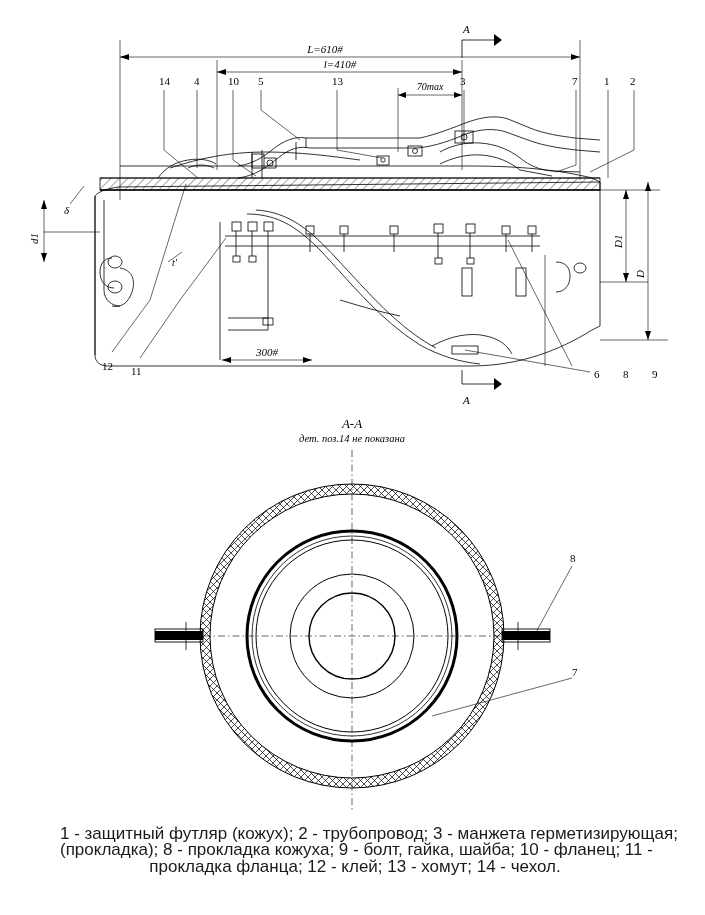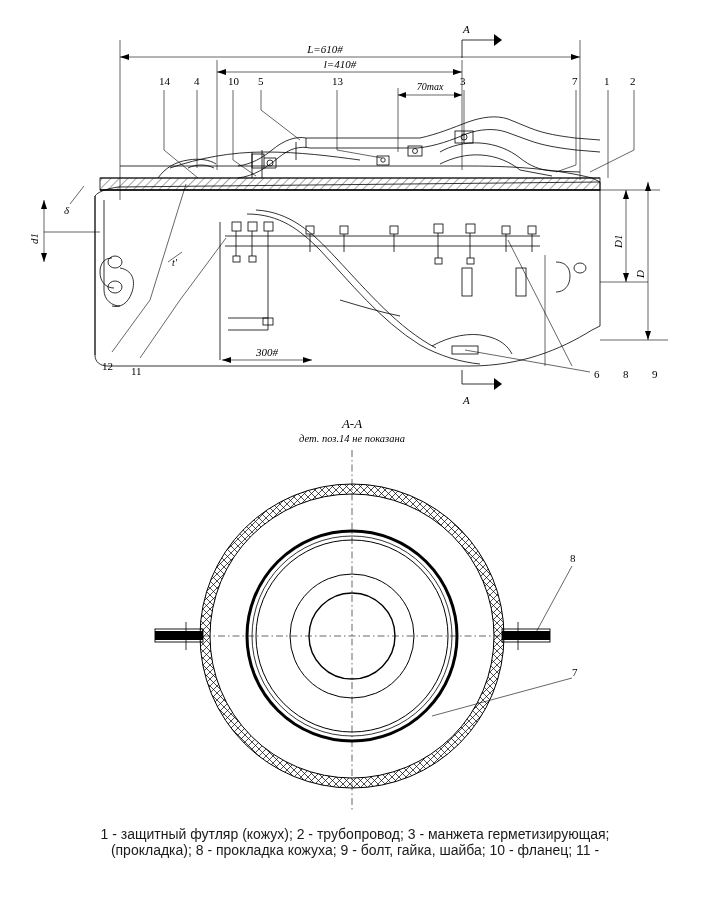--- a/index.html
+++ b/index.html
@@ -27,21 +27,21 @@
     width: 705px;
     height: 915px;
   }
   .legend {
     position: absolute;
     left: 60px;
     top: 826px;
     width: 590px;
     text-align: center;
     font-family: "Liberation Sans", sans-serif;
-    font-size: 14px;
+    font-size: 17px;
     line-height: 16.4px;
     color: #1a1a1a;
   }
   .legend div {
     white-space: nowrap;
   }
   .lbl {
     font-family: "Liberation Serif", serif;
     font-size: 11px;
     fill: #000000;
@@ -391,15 +391,16 @@
       <line class="ln-thin" x1="534" y1="636" x2="572" y2="566"></line>
       <text class="lbl" x="570" y="562">8</text>
       <line class="ln-thin" x1="432" y1="716" x2="572" y2="678"></line>
       <text class="lbl" x="572" y="676">7</text>
     </g>
   </svg>
 
   <div class="legend">
     <div>1 - защитный футляр (кожух); 2 - трубопровод; 3 - манжета герметизирующая;</div>
     <div>(прокладка); 8 - прокладка кожуха; 9 - болт, гайка, шайба; 10 - фланец; 11 -</div>
+    <div>прокладка фланца; 12 - клей; 13 - хомут; 14 - чехол.</div>
   </div>
 
 </div>
 
 </body></html>

